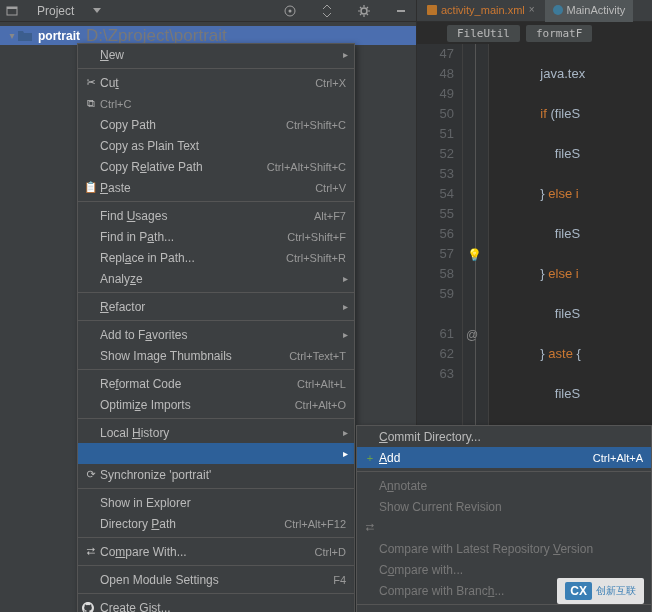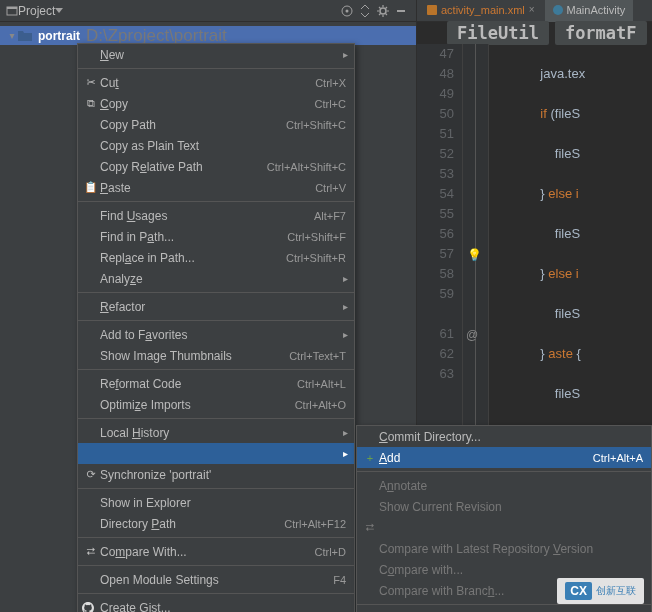--- a/index.html
+++ b/index.html
@@ -2,21 +2,21 @@
 <html><head>
 <meta charset="utf-8">
 <style>
 * { margin: 0; padding: 0; box-sizing: border-box; font-family: "Segoe UI", Arial, sans-serif; }
 body { background: #2b2b2b; color: #adadad; font-size: 12px; overflow: hidden; width: 652px; height: 612px; position: relative; }
 
 .ide-container { display: flex; height: 100%; }
 
 
 .project-panel { width: 417px; background: #3c3f41; border-right: 1px solid #2e2e2e; position: relative; }
-.project-header { height: 22px; background: #3c3f41; border-bottom: 1px solid #2e2e2e; display: flex; align-items: center; padding: 0 6px; gap: 0; }
+.project-header { height: 22px; background: #3c3f41; border-bottom: 1px solid #2e2e2e; display: flex; align-items: center; padding: 0 6px; gap: 19px; }
 .project-header .label { color: #bbbbbb; font-weight: 500; }
 .project-header .spacer { flex: 1; }
 .project-header .hbtn { width: 18px; height: 18px; display: flex; align-items: center; justify-content: center; color: #a0a0a0; cursor: pointer; }
 .project-header .dropdown-arrow { width: 8px; }
 
 .tree { padding: 4px 0; }
 .tree-row { display: flex; align-items: center; height: 19px; padding-left: 6px; color: #bbbbbb; }
 .tree-row.sel { background: #4b6eaf; color: #fff; }
 .tree-arrow { width: 12px; text-align: center; color: #888; font-size: 10px; }
 .tree-icon { width: 16px; text-align: center; margin-right: 4px; }
@@ -40,21 +40,21 @@
 .ctx-sep { height: 1px; background: #555; margin: 3px 0; }
 
 
 .editor-area { flex: 1; background: #2b2b2b; display: flex; flex-direction: column; overflow: hidden; }
 .tabs { height: 22px; background: #3c3f41; display: flex; align-items: center; border-bottom: 1px solid #2e2e2e; padding-left: 2px; gap: 2px; }
 .tab { display: flex; align-items: center; padding: 0 8px; height: 34px; color: #bbbbbb; font-size: 11px; gap: 4px; border-bottom: 2px solid transparent; }
 .tab.active { background: #515658; }
 .tab-close { color: #888; font-size: 10px; }
 
 .breadcrumb-row { height: 22px; background: #2b2b2b; display: flex; align-items: center; padding-left: 30px; gap: 6px; }
-.bc-chip { background: #45494a; color: #bbbbbb; padding: 2px 10px; border-radius: 2px; font-size: 17px; font-family: Consolas, monospace; font-weight: bold; }
+.bc-chip { background: #45494a; color: #bbbbbb; padding: 2px 10px; border-radius: 2px; font-size: 11px; font-family: Consolas, monospace; }
 
 .code-area { flex: 1; display: flex; font-family: Consolas, "Courier New", monospace; font-size: 13px; line-height: 20px; overflow: hidden; }
 .gutter { width: 46px; background: #313335; text-align: right; color: #606366; padding: 0 8px 0 0; border-right: 1px solid #404040; }
 .gutter-extra { width: 26px; background: #313335; border-right: 1px solid #404040; position: relative; }
 .code-lines { flex: 1; padding-left: 8px; color: #a9b7c6; white-space: pre; }
 .gline { height: 20px; }
 .cline { height: 20px; }
 .kw { color: #cc7832; }
 .bulb { color: #f0c040; font-size: 12px; }
 .at-icon { color: #888; font-size: 12px; }
@@ -139,21 +139,20 @@
           <span class="ctx-sub">▸</span>
         </div>
       <div class="ctx-sep"></div>
       <div class="ctx-row">
           <span class="ctx-icon">✂</span>
           <span class="ctx-label">Cu<span class="mn">t</span></span>
           <span class="ctx-shortcut">Ctrl+X</span>
         </div>
       <div class="ctx-row">
           <span class="ctx-icon">⧉</span>
-          <span class="ctx-label"><span class="mn">C</span>opy</span>
           <span class="ctx-shortcut">Ctrl+C</span>
         </div>
       <div class="ctx-row">
           <span class="ctx-icon"></span>
           <span class="ctx-label">Copy Path</span>
           <span class="ctx-shortcut">Ctrl+Shift+C</span>
         </div>
       <div class="ctx-row">
           <span class="ctx-icon"></span>
           <span class="ctx-label">Copy as Plain Text</span>

